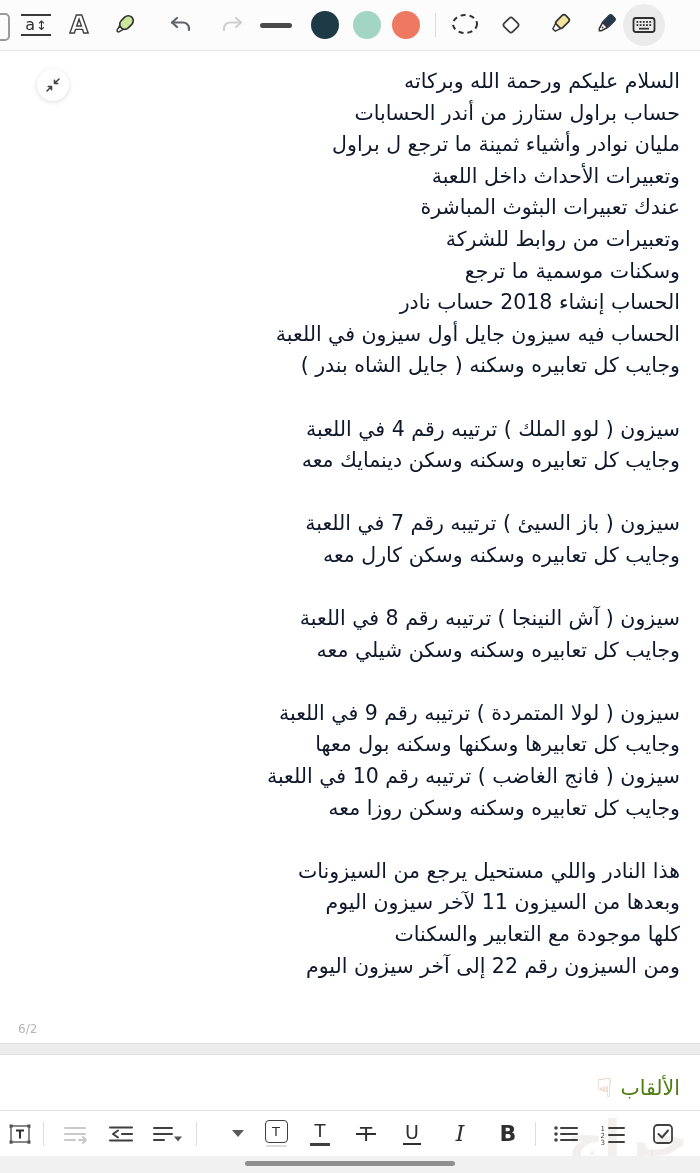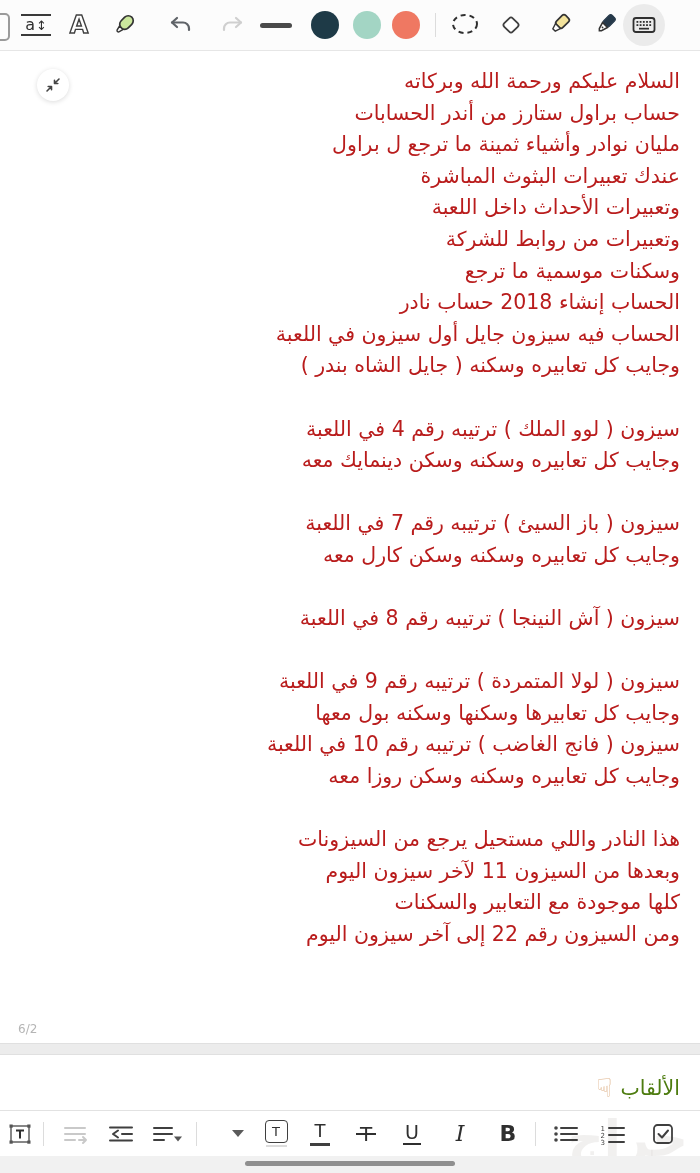--- a/index.html
+++ b/index.html
@@ -24,21 +24,21 @@
              align-items:center;justify-content:center;flex:none;}
 
   
   .collapse-btn{position:absolute;left:37px;top:69px;width:32px;height:32px;border-radius:50%;
                 background:#fff;box-shadow:0 1px 5px rgba(0,0,0,.14);display:flex;
                 align-items:center;justify-content:center;}
 
   
   .note-page1{position:absolute;top:50px;left:0;right:0;padding:16px 20px 0 0;
               direction:rtl;text-align:right;}
-  .line{min-height:31.6px;line-height:31.6px;font-size:20.5px;color:#b91c1c;white-space:nowrap;}
+  .line{min-height:31.6px;line-height:31.6px;font-size:20.5px;color:#0f172a;white-space:nowrap;}
   .page-indicator{position:absolute;left:18px;top:1022px;font-size:12px;color:#b5b5b5;}
   .page-separator{position:absolute;left:0;right:0;top:1043px;height:10px;background:#ececec;
                   border-top:1px solid #e0e0e0;border-bottom:1px solid #e0e0e0;}
   .note-page2{position:absolute;left:0;right:0;top:1072px;padding-right:20px;direction:rtl;
               text-align:right;display:flex;flex-direction:row;align-items:center;gap:8px;
               justify-content:flex-start;}
   .page2-word{font-size:20.5px;color:#4d7c0f;line-height:32px;}
   .pointer-glyph{font-size:26px;color:#dfb38b;line-height:32px;}
 
   
@@ -176,35 +176,36 @@
     <svg width="18" height="18" viewBox="0 0 18 18" fill="none" stroke="#444" stroke-width="1.6" stroke-linecap="round">
       <path d="M15 3 L10.5 7.5 M10.5 7.5 h3.3 M10.5 7.5 v-3.3"></path>
       <path d="M3 15 L7.5 10.5 M7.5 10.5 h-3.3 M7.5 10.5 v3.3"></path>
     </svg>
   </div>
 
   <div class="note-page1">
       <div class="line">السلام عليكم ورحمة الله وبركاته</div>
       <div class="line">حساب براول ستارز من أندر الحسابات</div>
       <div class="line">مليان نوادر وأشياء ثمينة ما ترجع ل براول</div>
+      <div class="line">وتعبيرات الأحداث داخل اللعبة</div>
       <div class="line">عندك تعبيرات البثوث المباشرة</div>
-      <div class="line">وتعبيرات الأحداث داخل اللعبة</div>
       <div class="line">وتعبيرات من روابط للشركة</div>
       <div class="line">وسكنات موسمية ما ترجع</div>
       <div class="line">الحساب إنشاء 2018 حساب نادر</div>
       <div class="line">الحساب فيه سيزون جايل أول سيزون في اللعبة</div>
       <div class="line">وجايب كل تعابيره وسكنه ( جايل الشاه بندر )</div>
       <div class="line"></div>
       <div class="line">سيزون ( لوو الملك ) ترتيبه رقم 4 في اللعبة</div>
       <div class="line">وجايب كل تعابيره وسكنه وسكن دينمايك معه</div>
       <div class="line"></div>
       <div class="line">سيزون ( باز السيئ ) ترتيبه رقم 7 في اللعبة</div>
       <div class="line">وجايب كل تعابيره وسكنه وسكن كارل معه</div>
       <div class="line"></div>
       <div class="line">سيزون ( آش النينجا ) ترتيبه رقم 8 في اللعبة</div>
+      <div class="line">وجايب كل تعابيره وسكنه وسكن شيلي معه</div>
       <div class="line"></div>
       <div class="line">سيزون ( لولا المتمردة ) ترتيبه رقم 9 في اللعبة</div>
       <div class="line">وجايب كل تعابيرها وسكنها وسكنه بول معها</div>
       <div class="line">سيزون ( فانج الغاضب ) ترتيبه رقم 10 في اللعبة</div>
       <div class="line">وجايب كل تعابيره وسكنه وسكن روزا معه</div>
       <div class="line"></div>
       <div class="line">هذا النادر واللي مستحيل يرجع من السيزونات</div>
       <div class="line">وبعدها من السيزون 11 لآخر سيزون اليوم</div>
       <div class="line">كلها موجودة مع التعابير والسكنات</div>
       <div class="line">ومن السيزون رقم 22 إلى آخر سيزون اليوم</div>

